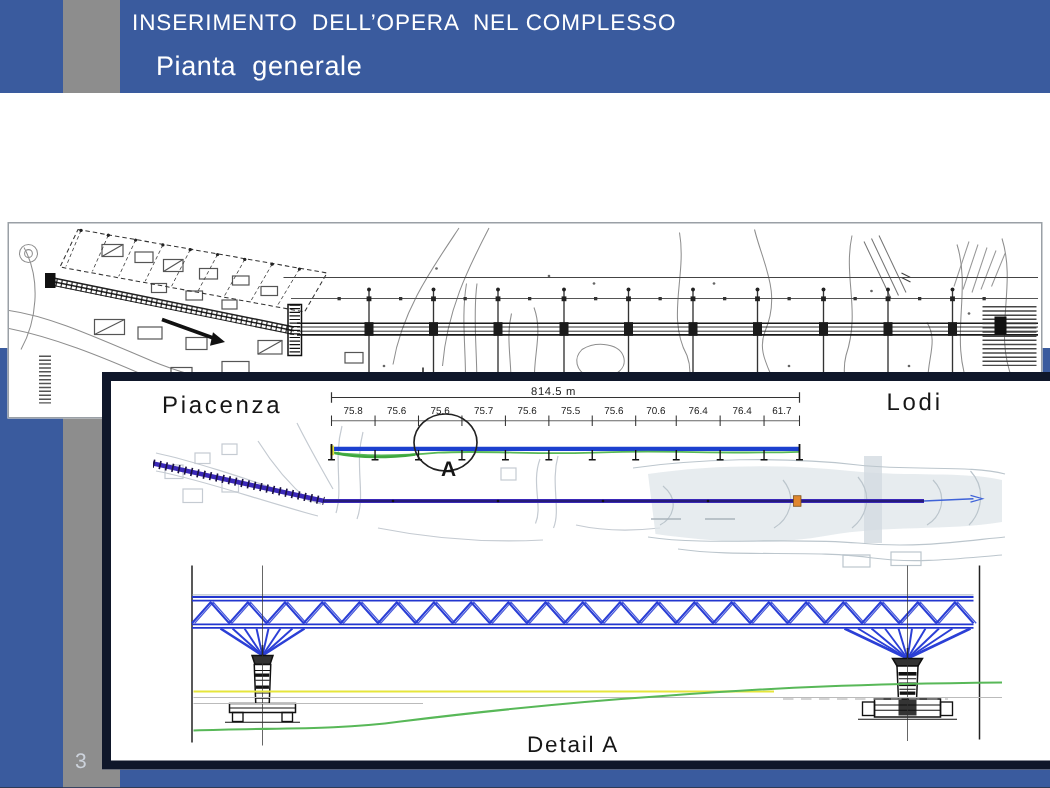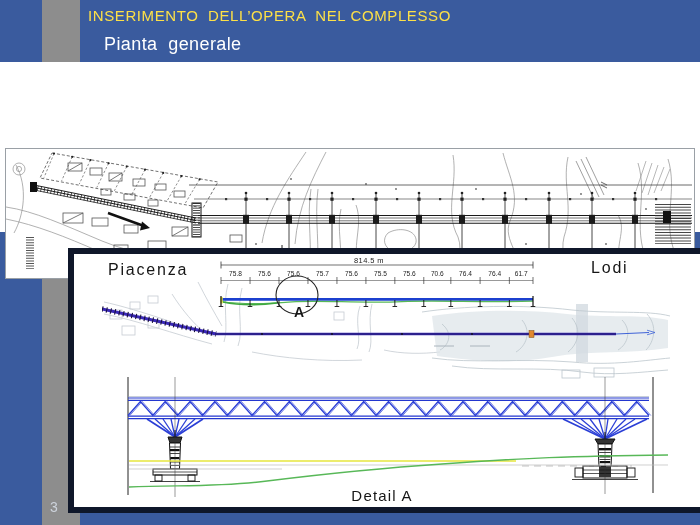--- a/index.html
+++ b/index.html
@@ -1,19 +1,19 @@
 <!DOCTYPE html>
 <html><head>
 <meta charset="utf-8">
 <style>
   html,body{margin:0;padding:0;background:#222;}
   .slide{position:relative;width:700px;height:525px;background:#3a5b9e;overflow:hidden;
          font-family:"Liberation Sans",sans-serif;}
   .gray-band{position:absolute;left:42px;top:0;width:38px;height:525px;background:#8d8d8d;z-index:1;}
-  .hdr-title{position:absolute;left:88px;top:7px;font-size:15px;color:#fde047;
+  .hdr-title{position:absolute;left:88px;top:7px;font-size:15px;color:#ffffff;
              letter-spacing:.6px;white-space:pre;z-index:5;}
   .hdr-sub{position:absolute;left:104px;top:34px;font-size:18px;color:#ffffff;
            letter-spacing:.4px;white-space:pre;z-index:5;}
   .mid-band{position:absolute;left:0;top:62px;width:700px;height:170px;background:#ffffff;z-index:2;}
   .top-panel{position:absolute;left:5px;top:86px;width:688px;height:129px;background:#ffffff;
              border:1px solid #9aa0a6;z-index:3;}
   .bottom-panel{position:absolute;left:68px;top:248px;width:598px;height:253px;background:#ffffff;
                 border:6px solid #0f172a;z-index:3;padding-left:28px;}
   .page-number{position:absolute;left:50px;top:499px;font-size:14px;color:#cdd3dc;z-index:5;}
   svg{display:block;}

